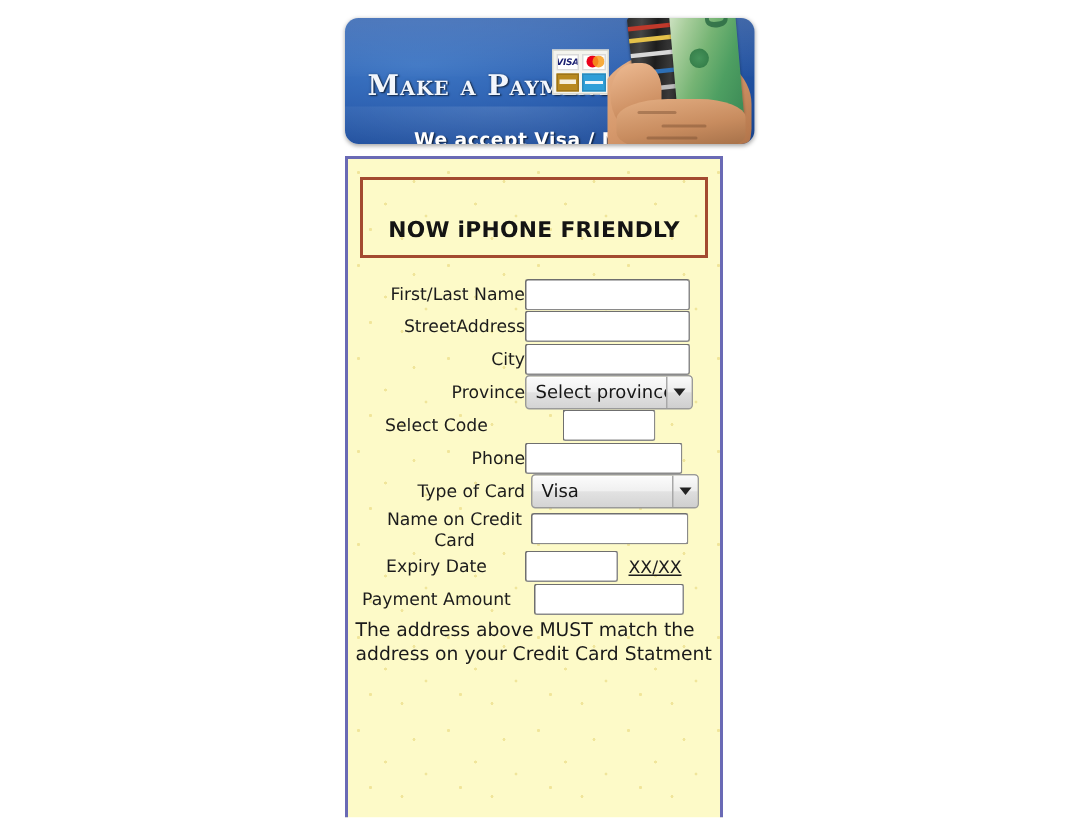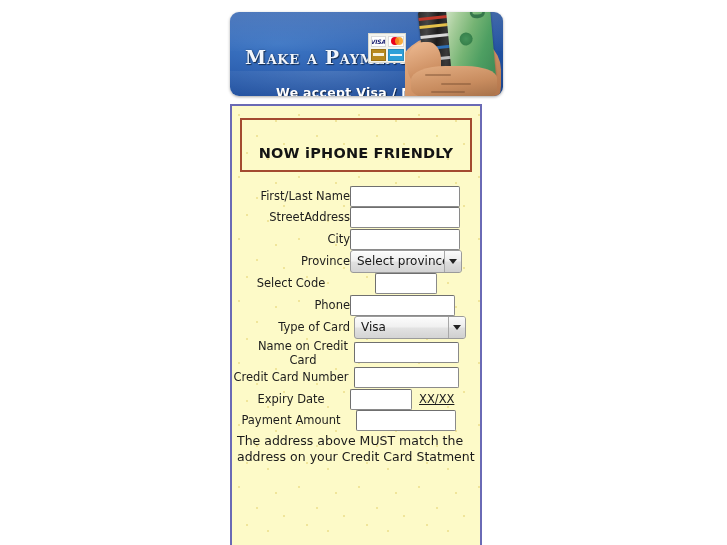--- a/index.html
+++ b/index.html
@@ -454,26 +454,20 @@
           </td>
         </tr>
 
         <tr>
           <td class="lbl" style="text-align:center; padding-left:24px;">Name on Credit Card</td>
           <td class="cell-field">
             <input class="txt w-mid" type="text" style="margin-left: 4px;" value="">
           </td>
         </tr>
 
-        <tr>
-          <td class="lbl lbl-center">Credit Card Number</td>
-          <td class="cell-field">
-            <input class="txt w-mid" type="text" style="margin-left: 4px;" value="">
-          </td>
-        </tr>
 
         <tr>
           <td class="lbl lbl-center">Expiry Date</td>
           <td class="cell-field">
             <input class="txt w-exp" type="text" value="" style=""><span class="xxnote">XX/XX</span>
           </td>
         </tr>
 
 
         <tr>

